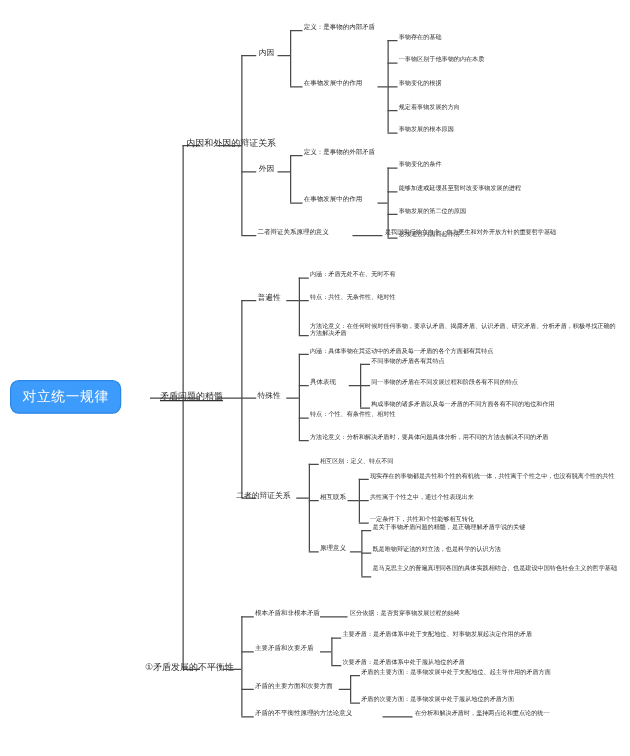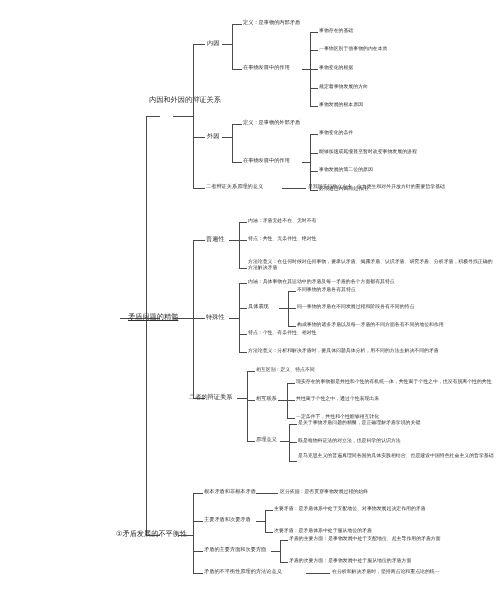--- a/index.html
+++ b/index.html
@@ -40,26 +40,27 @@
 
   
   .h{position:absolute;height:1px;background:#4a4a4a;}
   .v{position:absolute;width:1px;background:#4a4a4a;}
 </style>
 </head>
 <body>
 
 <div id="canvas">
 
+  <div class="root" style="left:8px;top:304px;">对立统一规律</div>
 
   <div class="h" style="left:120px;top:318px;width:26px;"></div>
   <div class="v" style="left:146px;top:116px;height:419px;"></div>
 
   <div class="h" style="left:146px;top:116px;width:14px;"></div>
-  <div class="node lvl1" style="left:113px;top:96px;padding-left:36px;">内因和外因的辩证关系</div>
+  <div class="node lvl1" style="left:113px;top:111px;padding-left:36px;">内因和外因的辩证关系</div>
 
   <div class="h" style="left:173px;top:116px;width:20px;"></div>
   <div class="v" style="left:193px;top:44px;height:144px;"></div>
 
   <div class="h" style="left:193px;top:44px;width:12px;"></div>
   <div class="node lvl2" style="left:207px;top:39px;">内因</div>
   <div class="h" style="left:222px;top:44px;width:10px;"></div>
   <div class="v" style="left:232px;top:24px;height:45px;"></div>
 
   <div class="h" style="left:232px;top:24px;width:10px;"></div>

